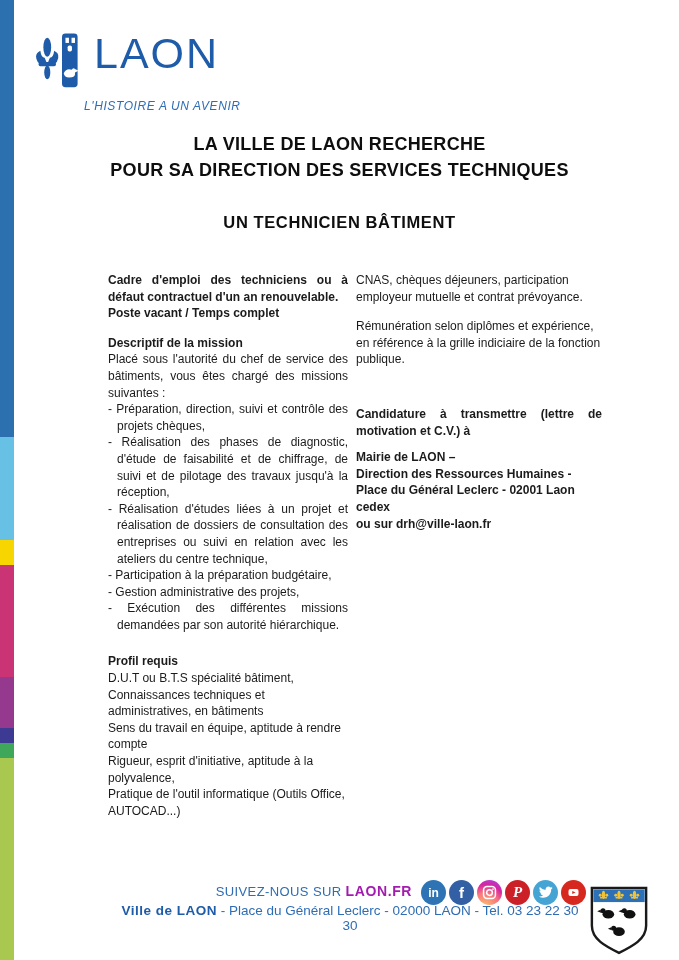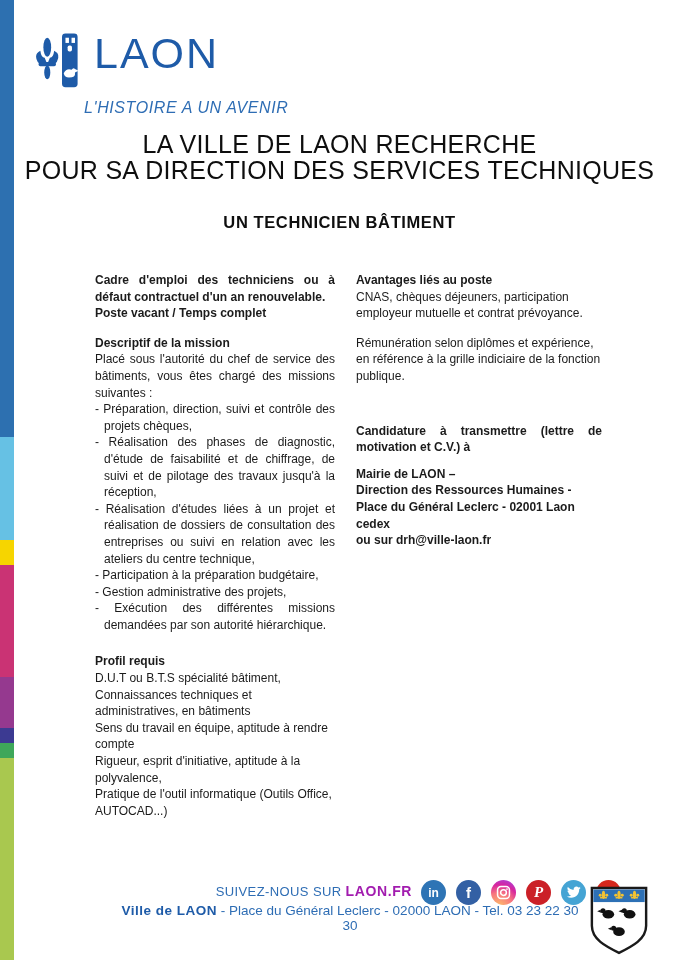--- a/index.html
+++ b/index.html
@@ -8,42 +8,42 @@
     font-family:"Liberation Sans", sans-serif;color:#1b1b1b;overflow:hidden;
   }
   
   .stripe{position:absolute;left:0;top:0;width:14px;height:960px;display:flex;flex-direction:column;}
   .stripe div{width:14px;}
 
   
   .logo{position:absolute;left:36px;top:33px;}
   .logo-row{display:flex;align-items:flex-start;}
   .logo-name{font-size:43px;font-weight:normal;color:#1e5ba8;letter-spacing:2px;line-height:40px;margin-left:6px;}
-  .logo-tagline{font-style:italic;font-size:16px;color:#2e6db4;letter-spacing:0.6px;margin:4px 0 0 48px;white-space:nowrap;}
+  .logo-tagline{font-style:italic;font-size:12px;color:#2e6db4;letter-spacing:0.6px;margin:4px 0 0 48px;white-space:nowrap;}
 
   
   .title-block{position:absolute;left:0;right:0;top:131px;text-align:center;color:#0e0e0e;}
-  .title-line{font-size:25px;font-weight:normal;line-height:26px;letter-spacing:0.3px;}
+  .title-line{font-size:18px;font-weight:bold;line-height:26px;letter-spacing:0.3px;}
   .subtitle{font-size:16.5px;font-weight:bold;letter-spacing:0.6px;margin-top:30px;}
 
   
   .col{position:absolute;top:272px;font-size:12px;line-height:16.6px;}
-  .col-left{left:95px;width:240px;}
+  .col-left{left:108px;width:240px;}
   .col-right{left:356px;width:246px;}
   .bold{font-weight:bold;}
   .justify{text-align:justify;}
   .gap-s{height:13px;}
   .gap-m{height:20px;}
   .gap-l{height:38px;}
   .mission{text-align:justify;padding-left:9px;text-indent:-9px;}
 
   
   .follow{position:absolute;top:883px;left:0;width:412px;text-align:right;font-size:13px;color:#2e6db4;letter-spacing:0.4px;}
   .follow b{color:#a21caf;font-size:14px;letter-spacing:0.6px;}
-  .social{position:absolute;top:880px;left:421px;display:flex;gap:10px;}
+  .social{position:absolute;top:880px;left:421px;display:flex;gap:3px;}
   .sicon{width:25px;height:25px;border-radius:50%;display:flex;align-items:center;justify-content:center;
          color:#fff;font-weight:bold;font-size:12px;line-height:1;}
   .sicon svg{display:block;}
   .ig{background:radial-gradient(circle at 30% 110%, #fdc468 0%, #f7757f 45%, #d6249f 70%, #9a4ef0 100%);}
   .address{position:absolute;top:903px;left:120px;width:460px;text-align:center;font-size:13.5px;color:#2e6db4;}
   .address b{color:#1e5ba8;letter-spacing:0.5px;}
   .crest{position:absolute;left:588px;top:885px;}
 </style>
 </head>
 <body>
@@ -101,21 +101,20 @@
   <div class="gap-m"></div>
   <div class="bold">Profil requis</div>
   <div>D.U.T ou B.T.S spécialité bâtiment,</div>
   <div>Connaissances techniques et administratives, en bâtiments</div>
   <div>Sens du travail en équipe, aptitude à rendre compte</div>
   <div>Rigueur, esprit d'initiative, aptitude à la polyvalence,</div>
   <div>Pratique de l'outil informatique (Outils Office, AUTOCAD...)</div>
 </div>
 
 <div class="col col-right">
-  <div class="bold">Avantages liés au poste</div>
   <div>CNAS, chèques déjeuners, participation employeur mutuelle et contrat prévoyance.</div>
   <div class="gap-s"></div>
   <div>Rémunération selon diplômes et expérience, en référence à la grille indiciaire de la fonction publique.</div>
   <div class="gap-l"></div>
   <div class="bold justify">Candidature à transmettre (lettre de motivation et C.V.) à</div>
   <div style="height:10px"></div>
   <div class="bold">Mairie de LAON –</div>
   <div class="bold">Direction des Ressources Humaines -</div>
   <div class="bold">Place du Général Leclerc - 02001 Laon cedex</div>
   <div class="bold">ou sur drh@ville-laon.fr</div>

